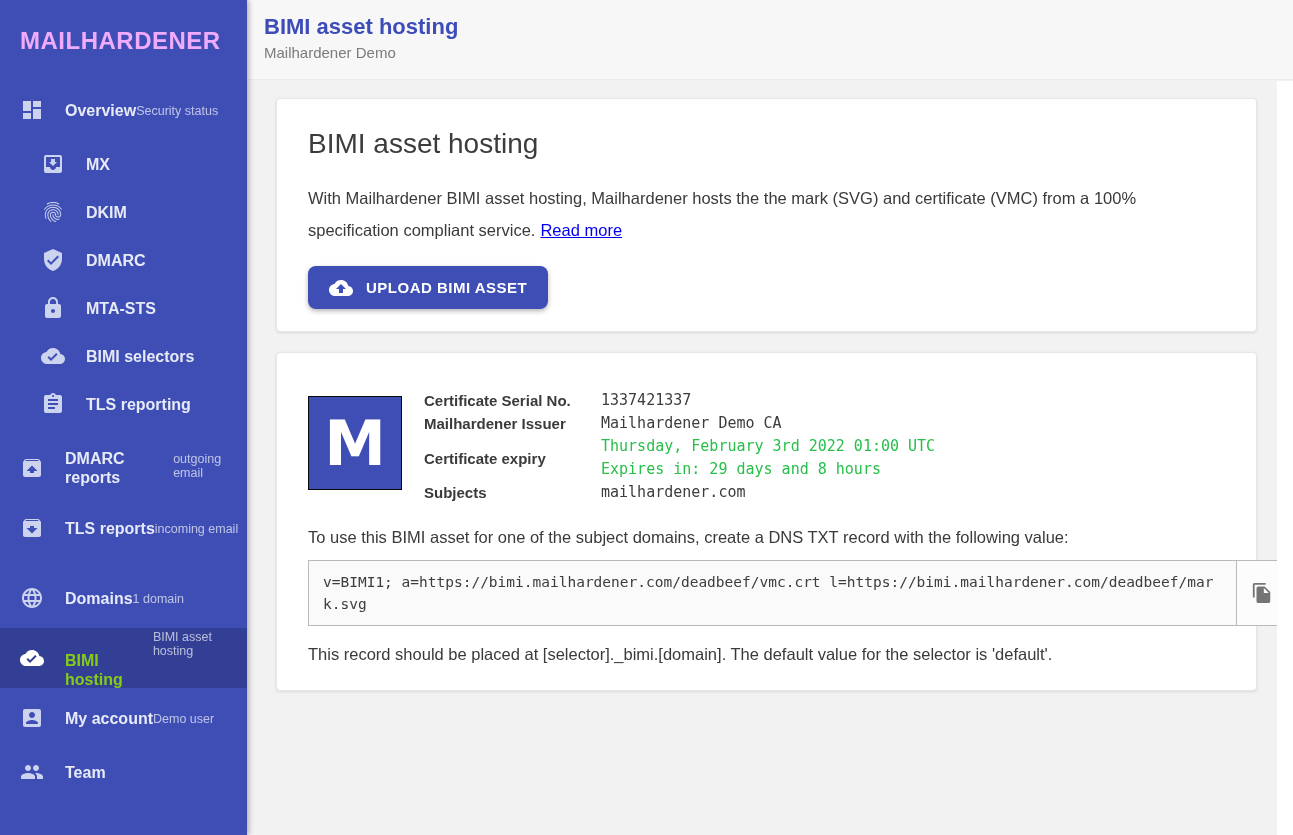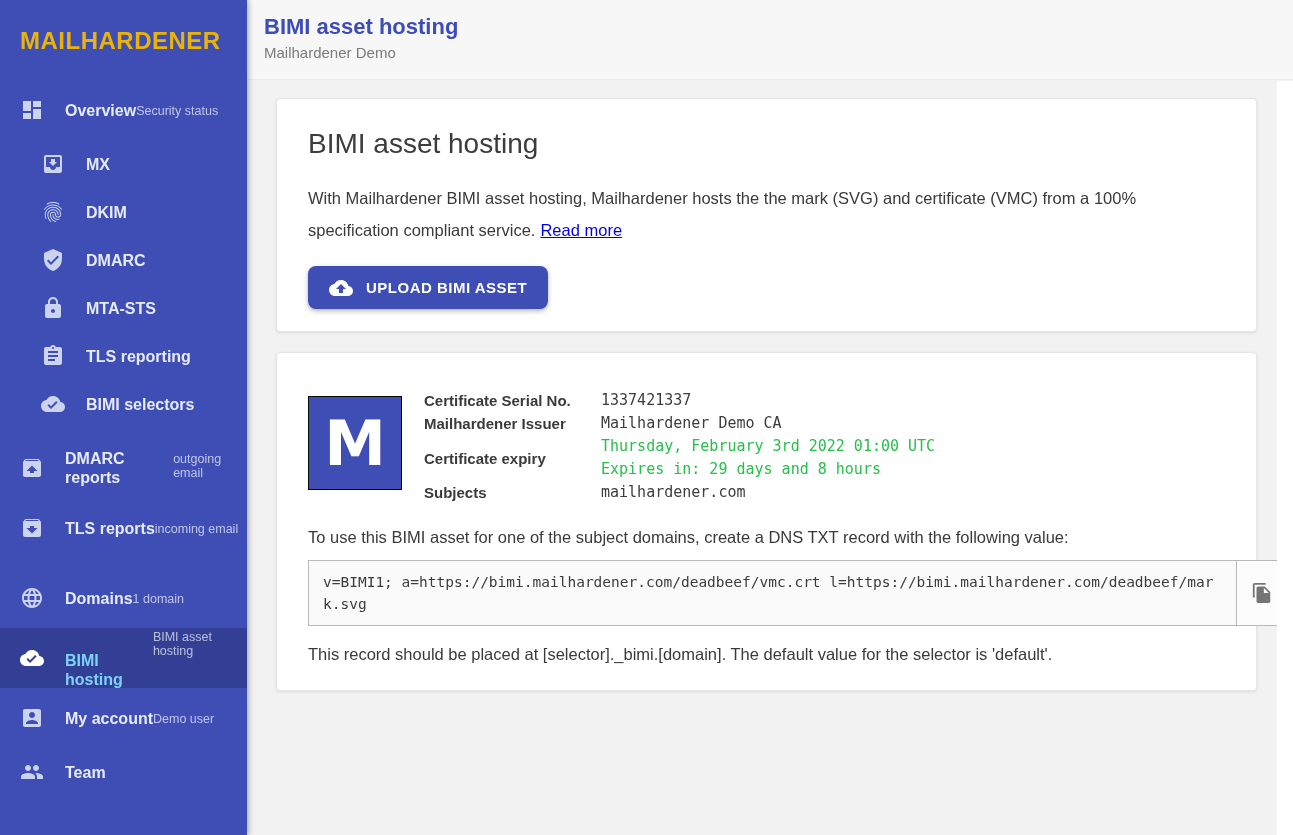--- a/index.html
+++ b/index.html
@@ -11,36 +11,36 @@
 
   
   .sidebar {
     position: fixed; left: 0; top: 0; width: 247px; height: 835px;
     background: #3e4eb5;
     box-shadow: 2px 0 5px rgba(0,0,0,0.28);
     z-index: 20;
   }
   .brand {
     height: 80px; padding: 27px 0 0 20px;
-    color: #eab308; font-size: 24px; font-weight: bold; letter-spacing: 0.5px;
+    color: #f0abfc; font-size: 24px; font-weight: bold; letter-spacing: 0.5px;
   }
   .nav-item {
     display: flex; align-items: center;
     height: 48px; padding-left: 20px; cursor: pointer;
   }
   .nav-item.two { height: 60px; }
   .nav-item.indent { padding-left: 41px; }
   .nav-item.gap { margin-top: 10px; }
   .nav-ico { width: 24px; height: 24px; flex: 0 0 24px; margin-right: 21px; color: #ccd3ef; }
   .nav-ico svg { width: 24px; height: 24px; display: block; fill: currentColor; }
   .nav-txt { display: flex; flex-direction: row; }
   .nav-label { font-size: 16px; font-weight: bold; color: #e7eaf7; line-height: 19px; }
   .nav-sub { font-size: 12.5px; color: rgba(255,255,255,0.66); margin-top: 3px; }
   .nav-item.active { background: rgba(0,0,0,0.18); }
-  .nav-item.active .nav-label { color: #7dd3fc; margin-top: 24px; }
+  .nav-item.active .nav-label { color: #84cc16; margin-top: 24px; }
   .nav-item.active .nav-ico { color: #ffffff; }
 
   
   .main { margin-left: 247px; height: 835px; }
   .topbar {
     height: 80px; background: #f7f7f8; border-bottom: 1px solid #ebebec;
     padding: 13px 0 0 17px;
   }
   .topbar-title { font-size: 22px; font-weight: bold; color: #3d4db8; line-height: 27px; }
   .topbar-sub { font-size: 15px; color: #7b7b7b; margin-top: 4px; }
@@ -179,36 +179,36 @@
           </svg>
       </span>
       <span class="nav-txt">
           <span class="nav-label">MTA-STS</span>
         </span>
     </div>
 
     <div class="nav-item indent">
       <span class="nav-ico">
         <svg viewBox="0 0 24 24">
+            <path d="M19.35 10.04C18.67 6.59 15.64 4 12 4 9.11 4 6.6 5.64 5.35 8.04 2.34 8.36 0 10.91 0 14c0 3.31 2.69 6 6 6h13c2.76 0 5-2.24 5-5 0-2.64-2.05-4.78-4.65-4.96zM10 17l-3.5-3.5 1.41-1.41L10 14.17 15.18 9l1.41 1.41L10 17z"></path>
+          </svg>
+      </span>
+      <span class="nav-txt">
+          <span class="nav-label">BIMI selectors</span>
+        </span>
+    </div>
+
+    <div class="nav-item indent">
+      <span class="nav-ico">
+        <svg viewBox="0 0 24 24">
             <path d="M19 3h-4.18C14.4 1.84 13.3 1 12 1c-1.3 0-2.4.84-2.82 2H5c-1.1 0-2 .9-2 2v14c0 1.1.9 2 2 2h14c1.1 0 2-.9 2-2V5c0-1.1-.9-2-2-2zm-7 0c.55 0 1 .45 1 1s-.45 1-1 1-1-.45-1-1 .45-1 1-1zm2 14H7v-2h7v2zm3-4H7v-2h10v2zm0-4H7V7h10v2z"></path>
           </svg>
       </span>
       <span class="nav-txt">
           <span class="nav-label">TLS reporting</span>
-        </span>
-    </div>
-
-    <div class="nav-item indent">
-      <span class="nav-ico">
-        <svg viewBox="0 0 24 24">
-            <path d="M19.35 10.04C18.67 6.59 15.64 4 12 4 9.11 4 6.6 5.64 5.35 8.04 2.34 8.36 0 10.91 0 14c0 3.31 2.69 6 6 6h13c2.76 0 5-2.24 5-5 0-2.64-2.05-4.78-4.65-4.96zM10 17l-3.5-3.5 1.41-1.41L10 14.17 15.18 9l1.41 1.41L10 17z"></path>
-          </svg>
-      </span>
-      <span class="nav-txt">
-          <span class="nav-label">BIMI selectors</span>
         </span>
     </div>
 
     <div class="nav-item two gap">
       <span class="nav-ico">
         <svg viewBox="0 0 24 24">
             <path d="M20.54 5.23l-1.39-1.68C18.88 3.21 18.47 3 18 3H6c-.47 0-.88.21-1.16.55L3.46 5.23C3.17 5.57 3 6.02 3 6.5V19c0 1.1.9 2 2 2h14c1.1 0 2-.9 2-2V6.5c0-.48-.17-.93-.46-1.27zM12 9.5l5.5 5.5H14v2h-4v-2H6.5L12 9.5zM5.12 5l.81-1h12l.94 1H5.12z"></path>
           </svg>
       </span>
       <span class="nav-txt">

